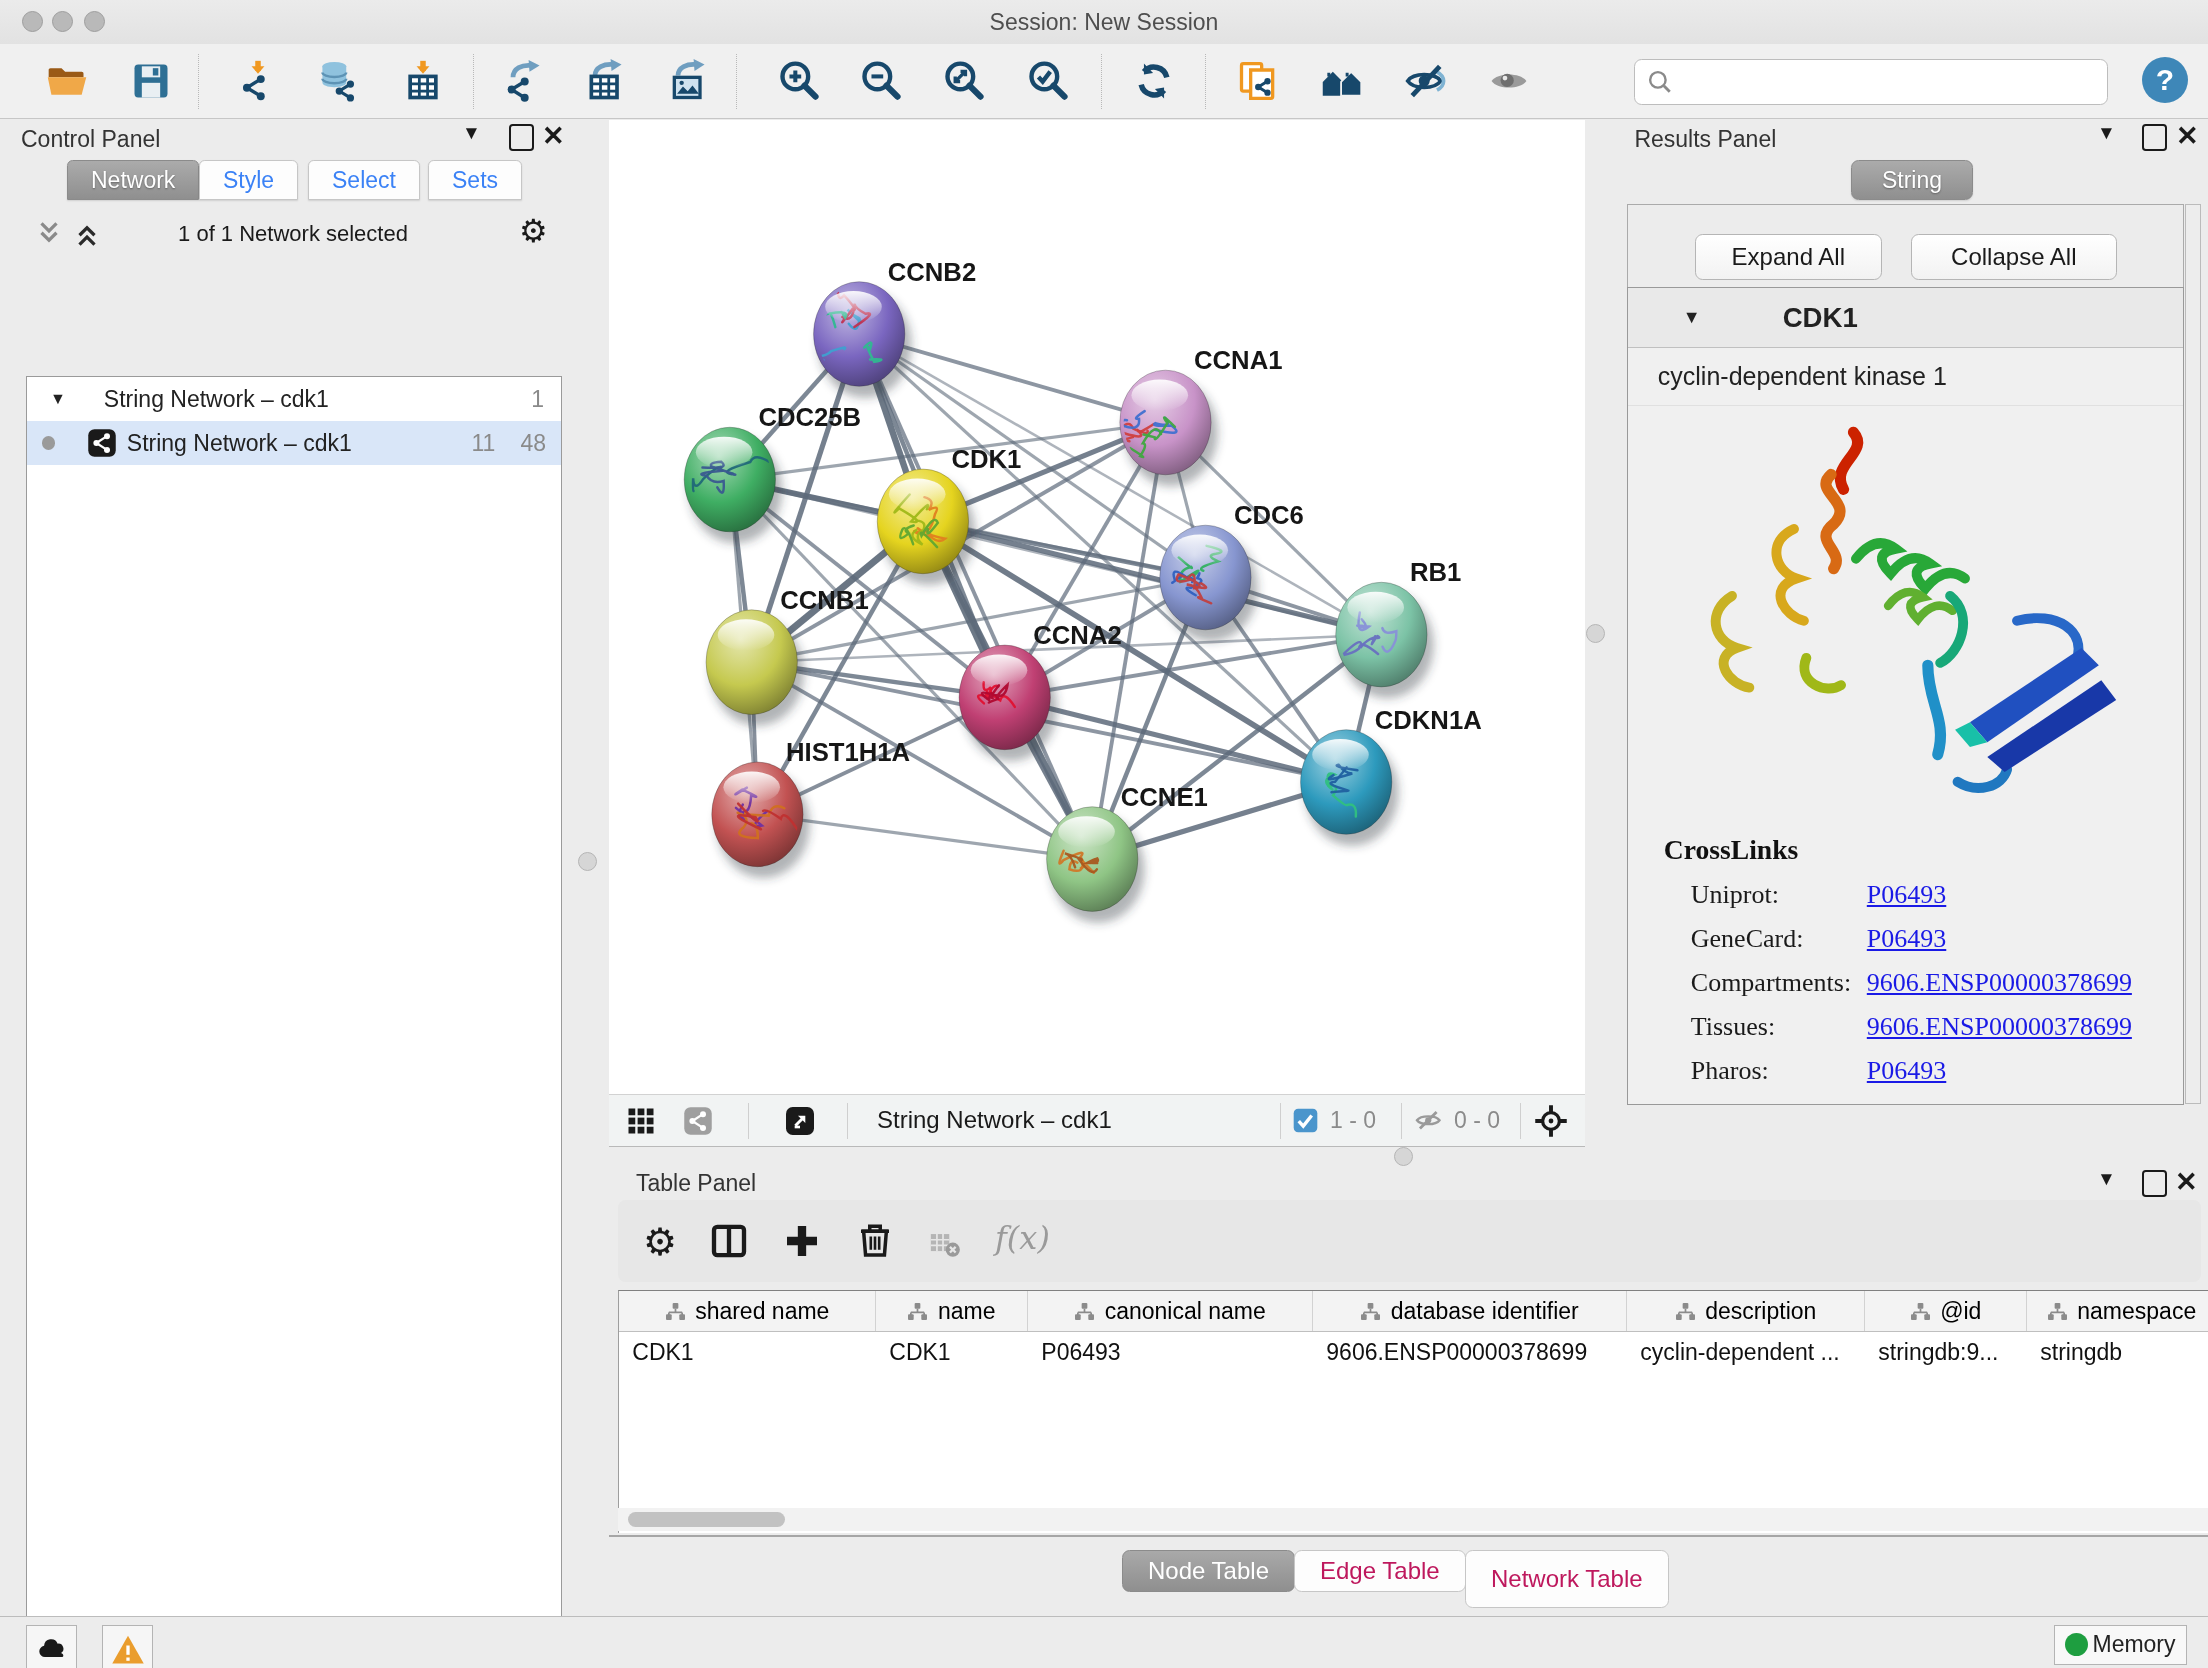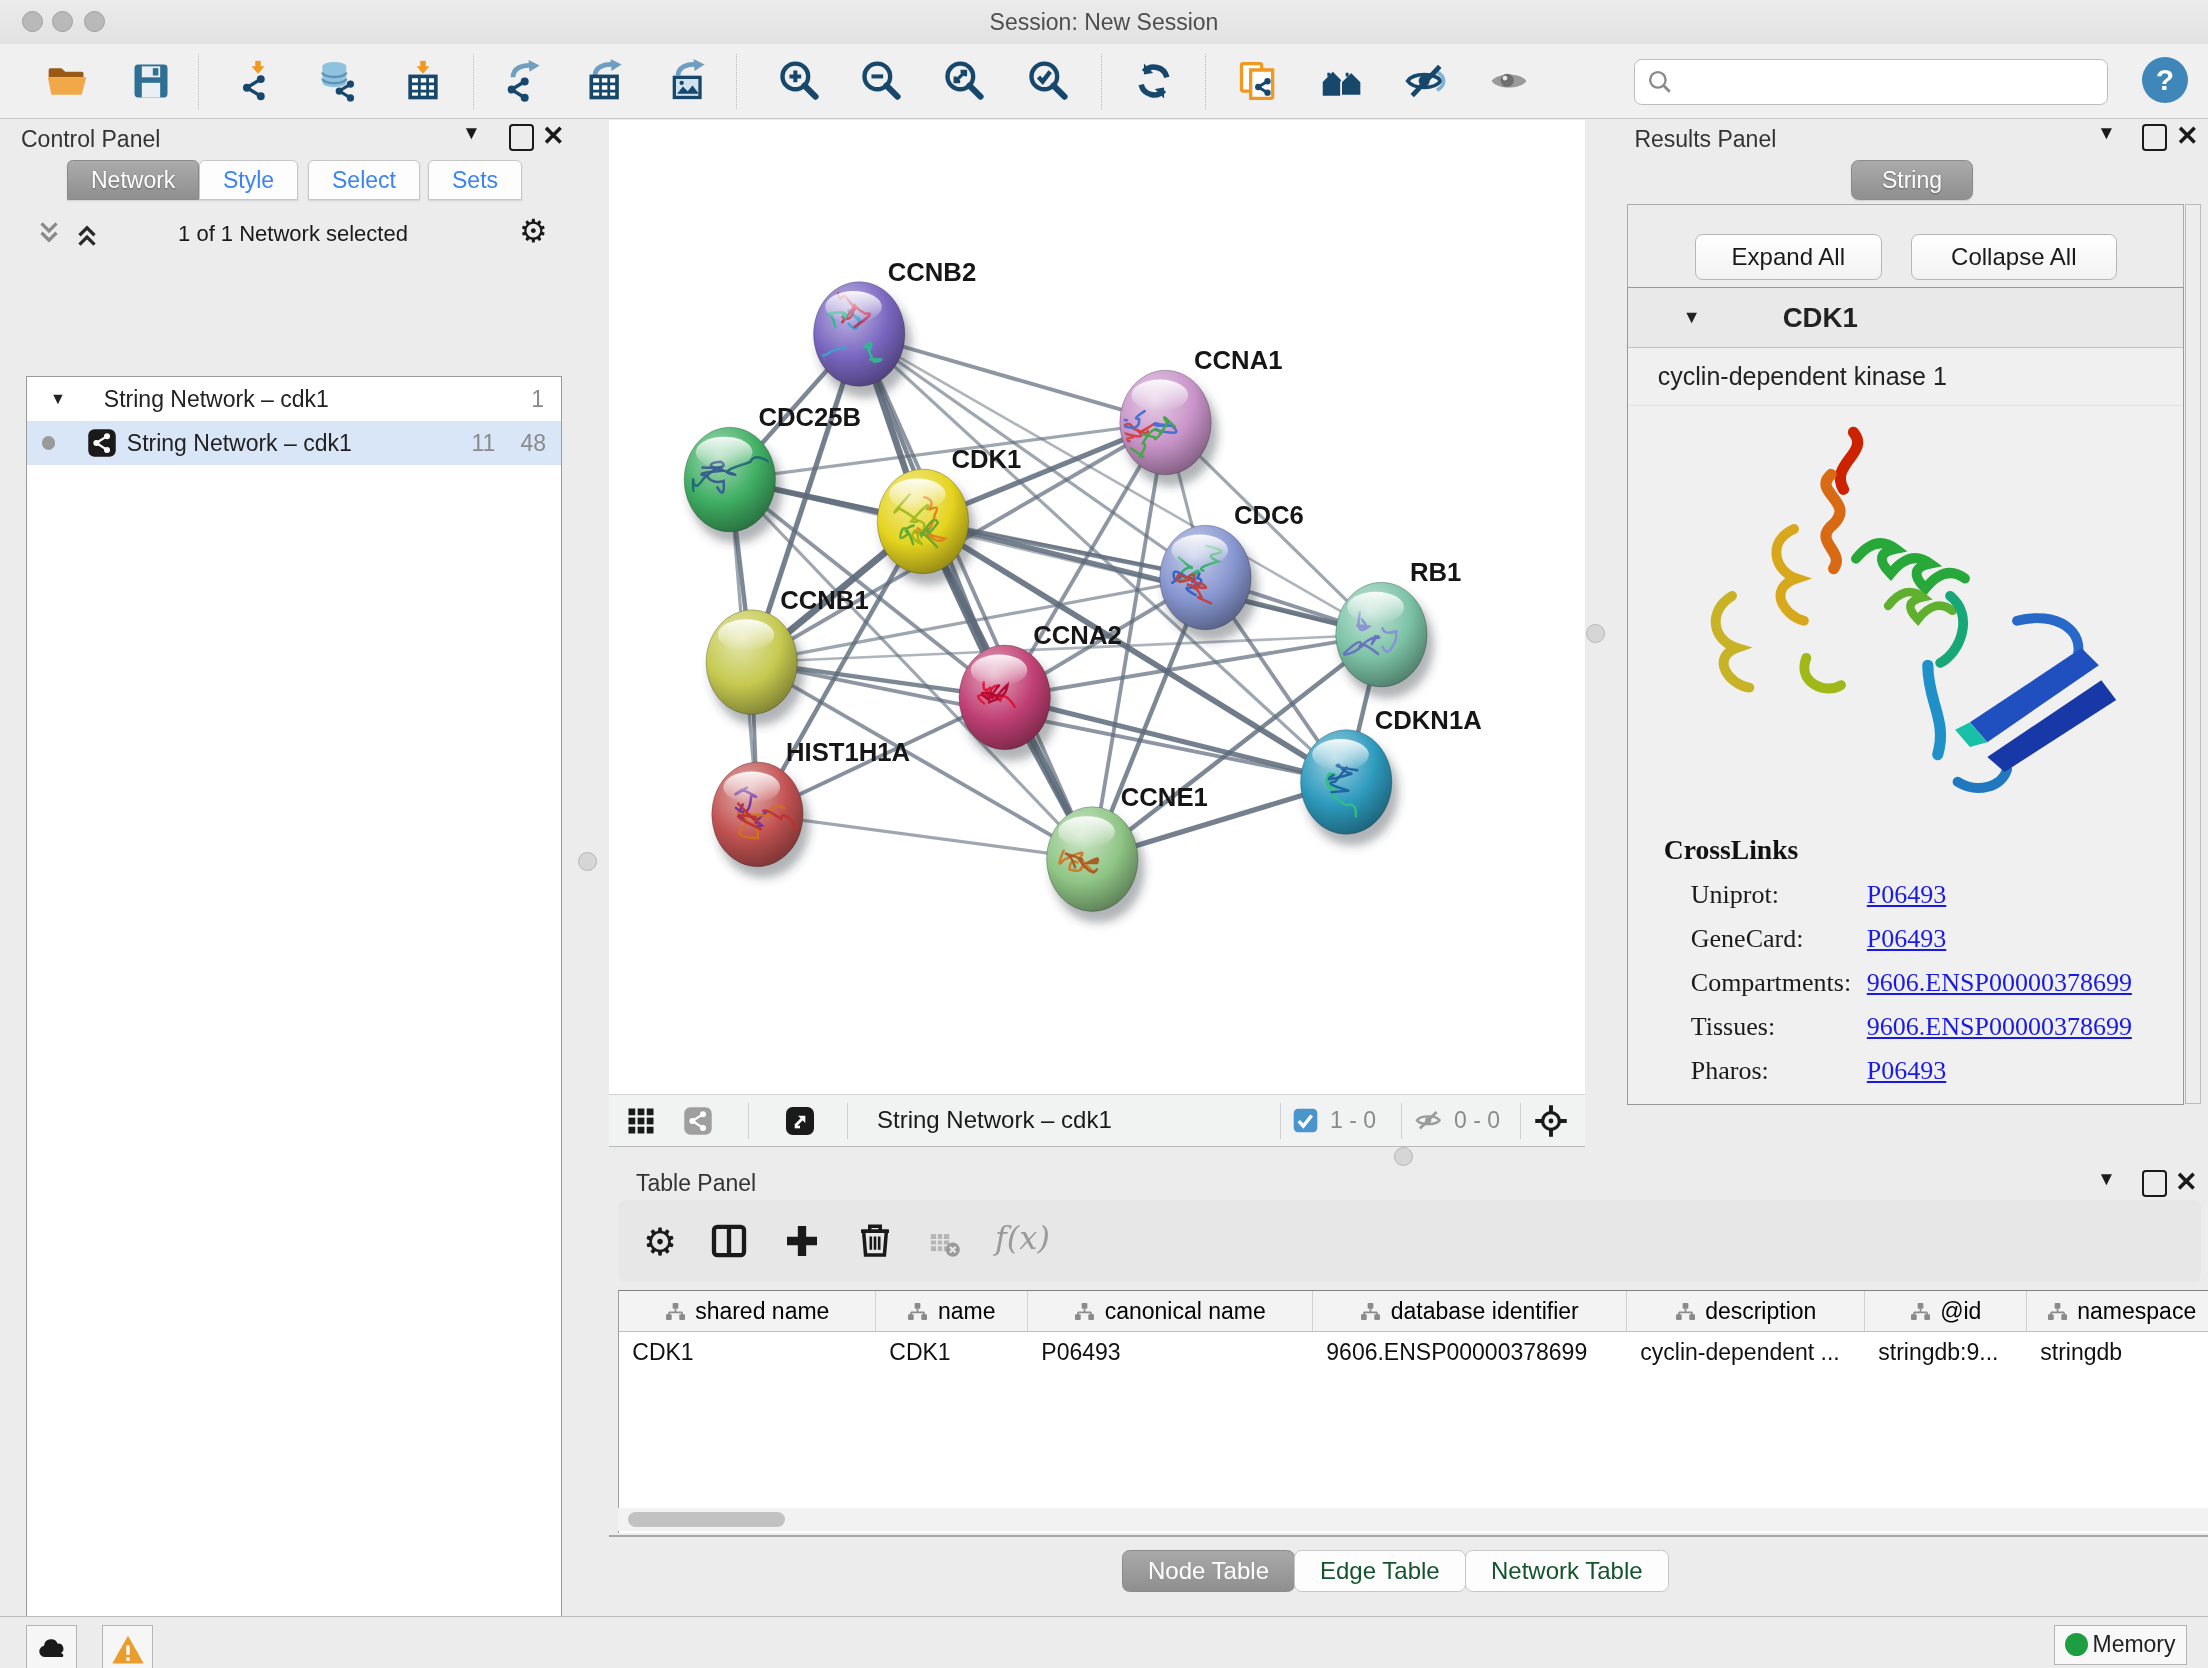--- a/index.html
+++ b/index.html
@@ -22,21 +22,21 @@
                     font-family:"Liberation Sans",sans-serif;}
   .help-btn{left:2142px;top:13.3px;width:46px;height:46px;border-radius:50%;background:#3e87b8;color:#fff;
             font-size:30px;font-weight:bold;text-align:center;line-height:46px;}
   
   .panel-header{font-size:23px;color:#333;}
   .panel-ctl{font-size:25px;color:#1a1a1a;}
   .tab{border:1px solid #c6c6c6;background:#fdfdfd;color:#3b82f6;font-size:23px;text-align:center;
        border-radius:5.7px 5.7px 0 0;box-shadow:0 1px 1.9px rgba(0,0,0,.12);}
   .tab.selected{background:linear-gradient(#ababab,#8f8f8f);color:#fff;border-color:#8b8b8b;
                 text-shadow:0 1px 1.9px rgba(0,0,0,.35);}
-  .btab{border:1px solid #c6c6c6;background:#fdfdfd;color:#14532d;font-size:24px;text-align:center;
+  .btab{border:1px solid #c6c6c6;background:#fdfdfd;color:#be185d;font-size:24px;text-align:center;
         border-radius:7.6px;}
   .btab.selected{background:linear-gradient(#a9a9a9,#8f8f8f);color:#fff;border-color:#8b8b8b;}
   
   .cp-treebox{left:26px;top:258px;width:534px;height:1315px;background:#fff;border:1px solid #9a9a9a;}
   .tree-row{height:44px;display:flex;align-items:center;font-size:23px;}
   .tree-row.selected{background:#d9e6f8;}
   .count{color:#8a8a8a;}
   
   .net-canvas{left:609px;top:120px;width:976px;height:974px;background:#ffffff;}
   .net-toolbar{left:609px;top:1094px;width:976px;height:51px;background:#f1f3f3;
@@ -794,21 +794,21 @@
     </div>
 </div>
 
 <div class="abs" style="left:618px;top:1508px;width:1590px;height:23px;background:#f2f2f2">
   <div class="abs" style="left:9.5px;top:3.8px;width:157px;height:15px;border-radius:7.6px;background:#c2c2c2"></div>
 </div>
 <div class="abs" style="left:609px;top:1535px;width:1600px;height:1.9px;background:#a6a6a6"></div>
 <div id="tp-tabs">
     <div class="btab selected" style="position: absolute; left: 1122px; top: 1550px; height: 40px; line-height: 40px; padding: 0px 25px;">Node Table</div>
     <div class="btab" style="position: absolute; left: 1294px; top: 1550px; height: 40px; line-height: 40px; padding: 0px 25px;">Edge Table</div>
-    <div class="btab" style="position: absolute; left: 1465px; top: 1550px; height: 40px; line-height: 40px; padding: 0px 25px;">Network Table</div>
+    <div class="btab" style="position: absolute; left: 1465px; top: 1550px; height: 40px; line-height: 40px; padding: 8px 25px;">Network Table</div>
   </div>
 
 <div class="abs statusbar">
   <div class="abs sb-btn" style="left:26px">
     <svg width="34" height="34" viewBox="0 0 24 24">
       <path d="M7 17a4 4 0 0 1-.6-7.95A5 5 0 0 1 16 7.5a3.6 3.6 0 0 1 2.4 6.6c.9.3 1.6 1 1.6 1.9 0 .6-.5 1-1.2 1z" fill="#1a1a1a"></path>
       </svg>
   </div>
   <div class="abs sb-btn" style="left:102px">
     <svg width="36" height="36" viewBox="0 0 24 24">

